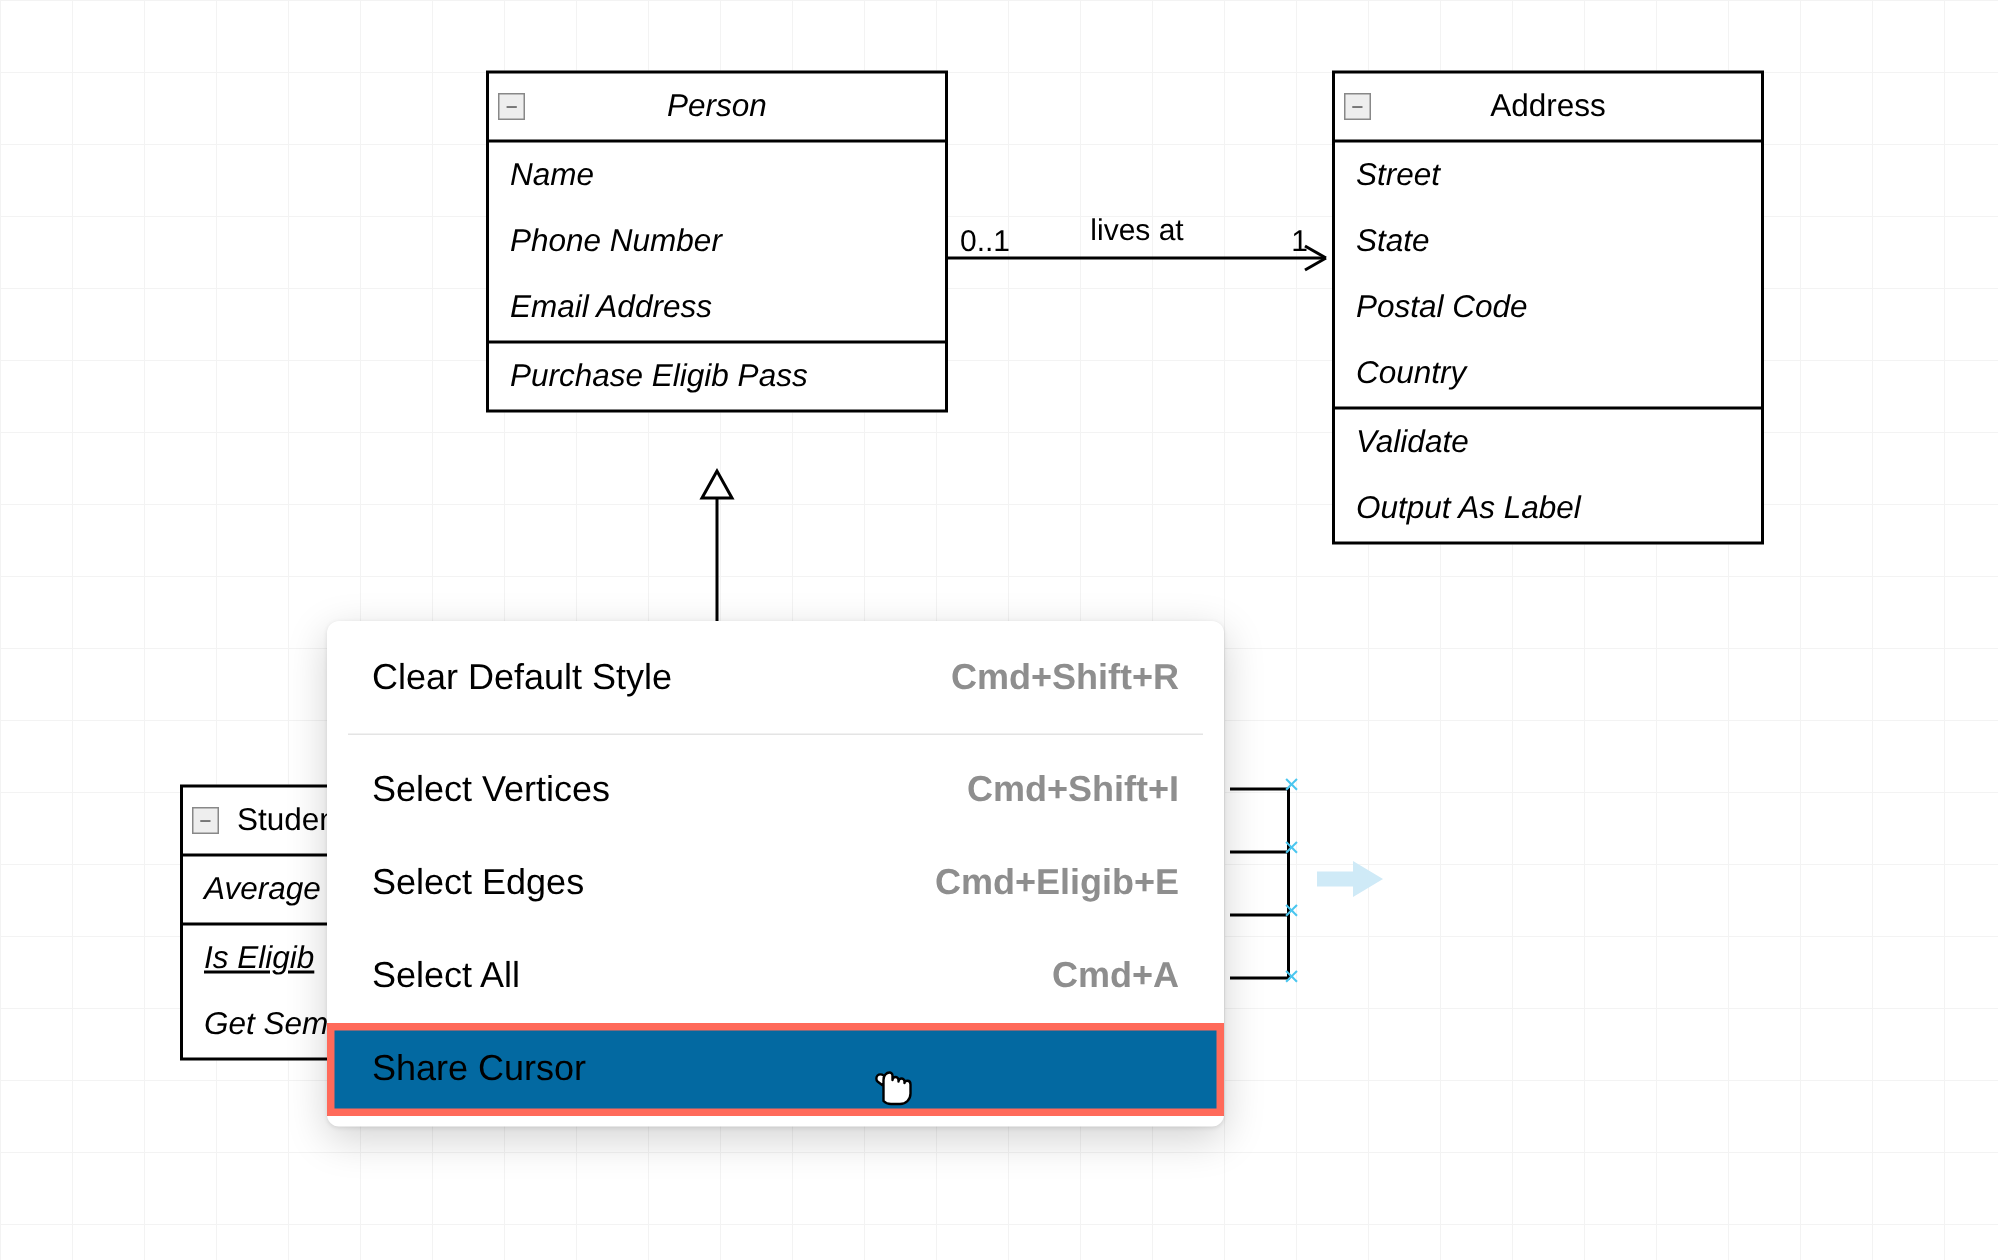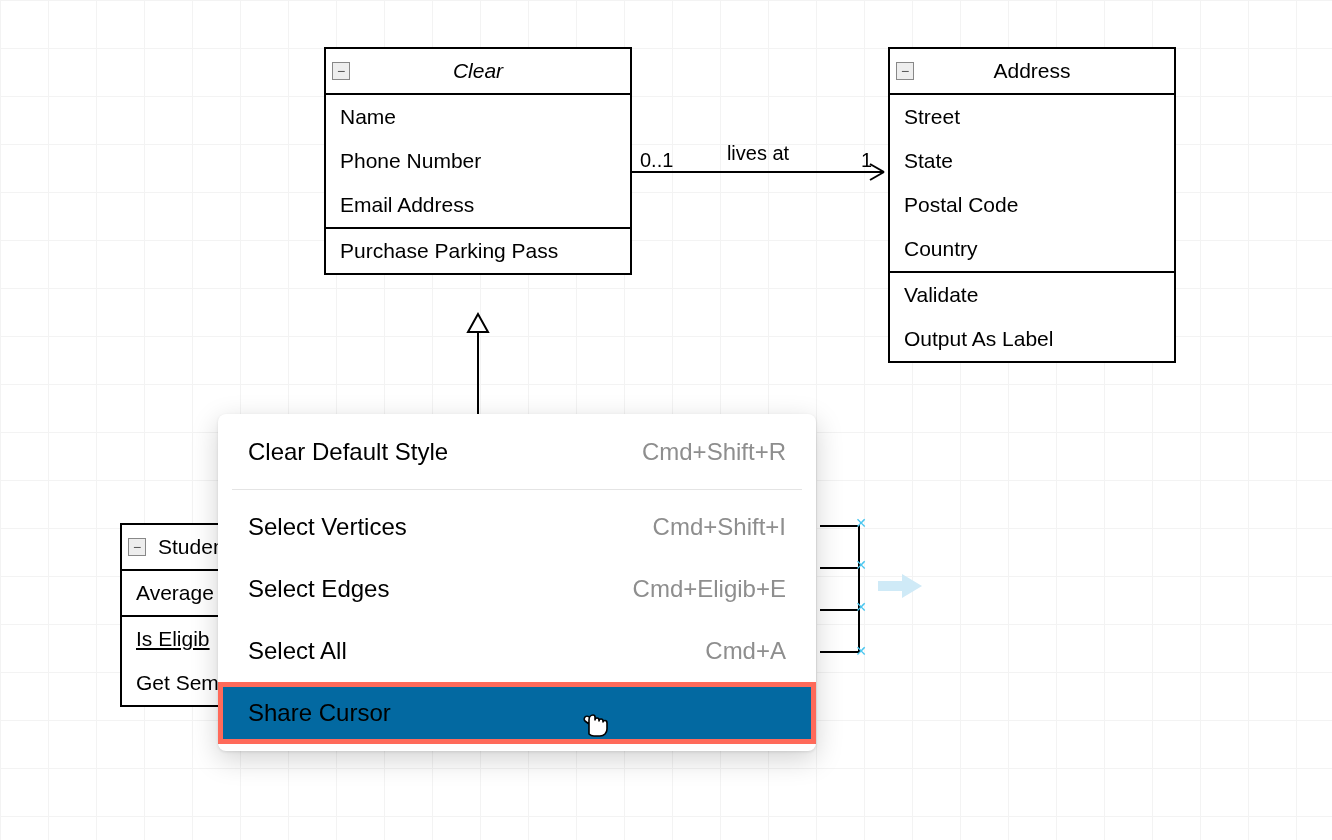--- a/index.html
+++ b/index.html
@@ -23,21 +23,21 @@
     font-size: 21px;
   }
   .uml-title {
     position: relative;
     text-align: center;
     padding: 10px 14px;
     border-bottom: 2px solid #000;
     font-size: 21px;
   }
   .uml-title.italic { font-style: italic; }
-  .uml-section { border-bottom: 2px solid #000; }
+  .uml-section { border-bottom: 2px solid #000; font-style: italic; }
   .uml-section:last-child { border-bottom: none; }
   .uml-row { padding: 10px 14px; font-size: 21px; }
   .uml-row.underline { text-decoration: underline; }
 
   .collapse-btn {
     position: absolute;
     left: 6px; top: 50%;
     transform: translateY(-50%);
     width: 18px; height: 18px;
     background: #eeeeee;
@@ -60,21 +60,21 @@
     overflow: hidden;
     padding: 7px 0;
   }
   .menu-item {
     display: flex;
     justify-content: space-between;
     align-items: center;
     padding: 17px 30px;
   }
   .menu-item .label { color: #000; }
-  .menu-item .shortcut { color: #8e8e8e; }
+  .menu-item .shortcut { color: #8e8e8e; font-weight: bold; }
   .menu-separator { height: 1px; background: #e4e4e4; margin: 6px 14px; }
   .menu-item.highlighted {
     background: #0369a1;
     box-shadow: inset 0 0 0 5px #ff6a5a;
   }
 
   .cursor-icon {
     position: absolute;
     font-size: 22px;
     pointer-events: none;
@@ -109,29 +109,29 @@
     <text x="872" y="167" text-anchor="end">1</text>
     <text x="758" y="160" text-anchor="middle">lives at</text>
 
     <line x1="478" y1="528" x2="478" y2="330" stroke="#000" stroke-width="2"></line>
     <polygon points="478,314 468,332 488,332" fill="#ffffff" stroke="#000" stroke-width="2"></polygon>
   </svg>
 
   <div class="uml-class" style="left:324px; top:47px; width:308px;">
     <div class="uml-title italic">
       <span class="collapse-btn">−</span>
-      <span>Clear</span>
+      <span>Person</span>
     </div>
     <div class="uml-section">
       <div class="uml-row">Name</div>
       <div class="uml-row">Phone Number</div>
       <div class="uml-row">Email Address</div>
     </div>
     <div class="uml-section">
-      <div class="uml-row">Purchase Parking Pass</div>
+      <div class="uml-row">Purchase Eligib Pass</div>
     </div>
   </div>
 
   <div class="uml-class" style="left:888px; top:47px; width:288px;">
     <div class="uml-title">
       <span class="collapse-btn">−</span>
       <span>Address</span>
     </div>
     <div class="uml-section">
       <div class="uml-row">Street</div>

